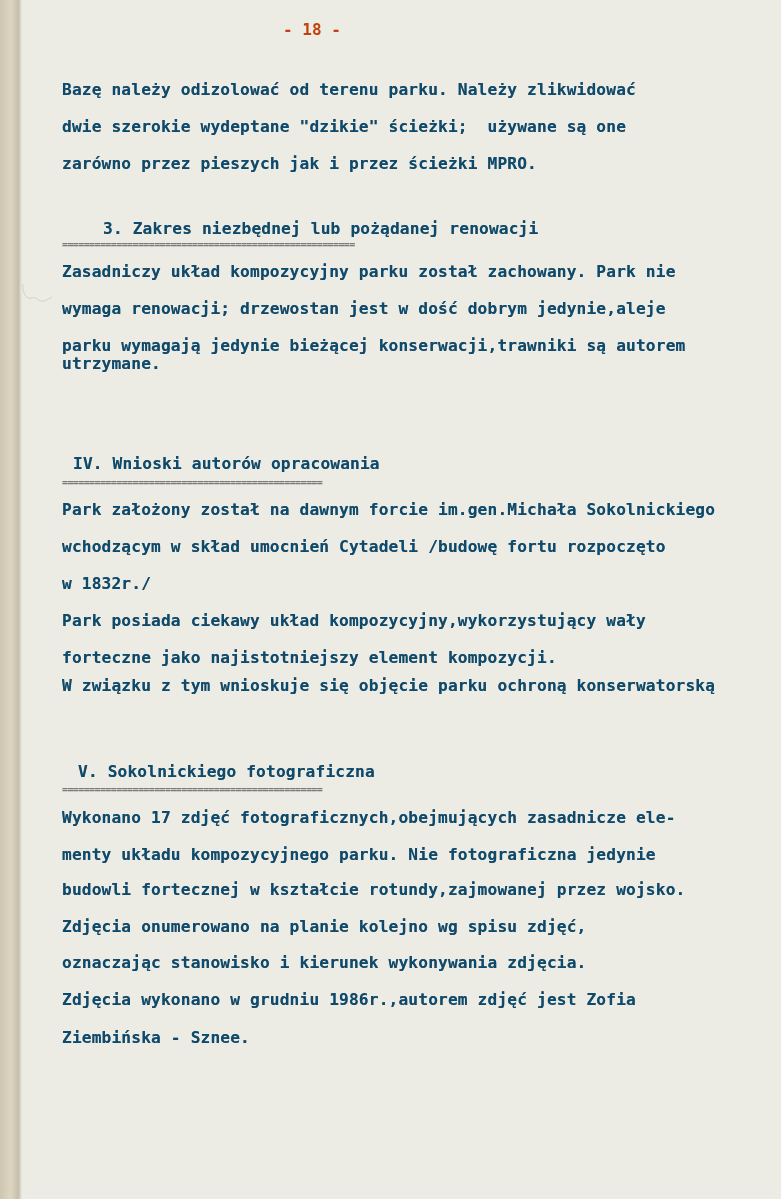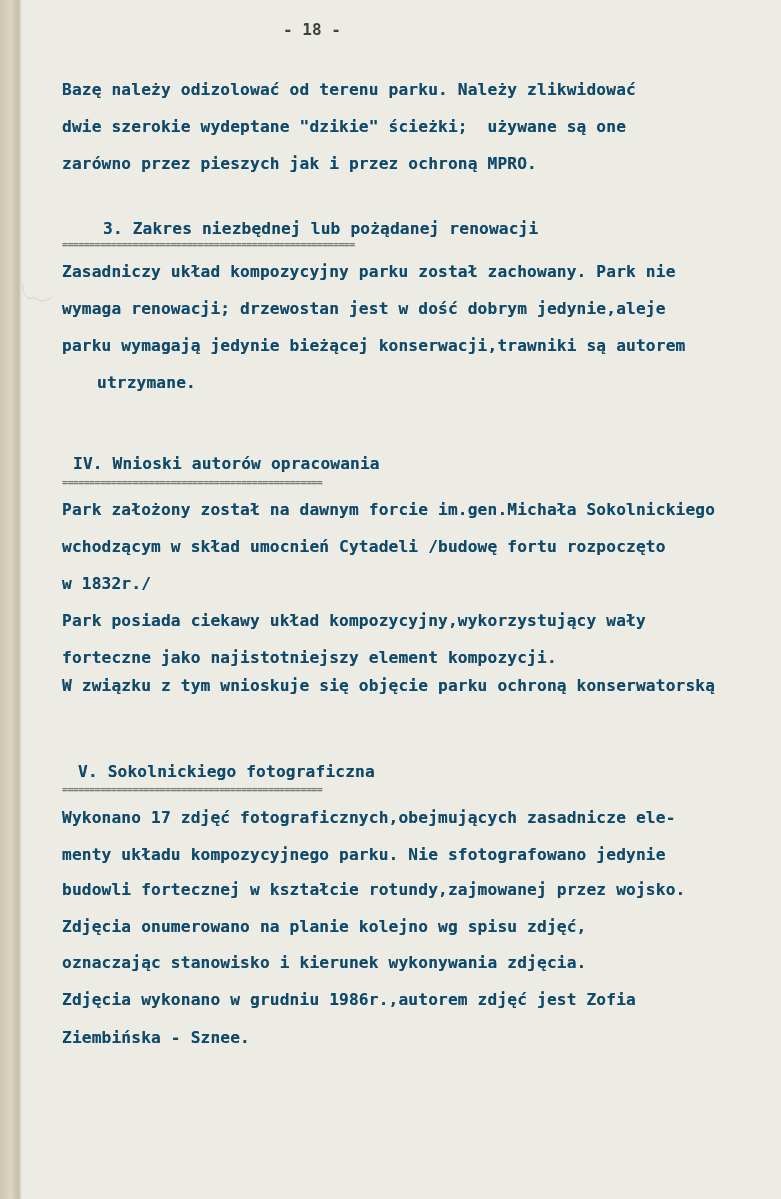--- a/index.html
+++ b/index.html
@@ -51,21 +51,21 @@
       font-weight: bold;
       color: #0c4a6e;
       text-shadow: 0 0 0.6px #8a8a86;
     }
     .page-number {
       position: absolute;
       left: 283px;
       top: 20px;
       font-size: 16px;
       font-weight: bold;
-      color: #404040;
+      color: #c2410c;
     }
     .underline-row {
       position: absolute;
       white-space: pre;
       font-size: 10px;
       letter-spacing: -0.6px;
       font-weight: bold;
       color: #7a7a76;
       overflow: hidden;
       height: 10px;
@@ -81,39 +81,39 @@
 <div class="page"></div>
 
 <svg class="pencil-mark" viewBox="0 0 34 26">
   <path d="M3 4 C 2 12, 6 20, 12 18 C 16 16, 18 22, 24 21 C 28 20, 30 18, 32 17" fill="none" stroke="#cfcfc8" stroke-width="0.9"></path>
 </svg>
 
 <div class="page-number">- 18 -</div>
 
 <div class="line" style="left:62px; top:80px;">Bazę należy odizolować od terenu parku. Należy zlikwidować</div>
 <div class="line" style="left:62px; top:117px;">dwie szerokie wydeptane "dzikie" ścieżki;  używane są one</div>
-<div class="line" style="left:62px; top:154px;">zarówno przez pieszych jak i przez ochroną MPRO.</div>
+<div class="line" style="left:62px; top:154px;">zarówno przez pieszych jak i przez ścieżki MPRO.</div>
 
 <div class="line" style="left:62px; top:219px;margin-left:41px;">3. Zakres niezbędnej lub pożądanej renowacji</div>
 <div class="underline-row" style="left:62px; top:240px; width:512px;">======================================================</div>
 <div class="line" style="left:62px; top:262px;">Zasadniczy układ kompozycyjny parku został zachowany. Park nie</div>
 <div class="line" style="left:62px; top:299px;">wymaga renowacji; drzewostan jest w dość dobrym jedynie,aleje</div>
 <div class="line" style="left:62px; top:336px;">parku wymagają jedynie bieżącej konserwacji,trawniki są autorem</div>
-<div class="line" style="left:62px; top:373px;margin-left:35px;">utrzymane.</div>
+<div class="line" style="left:62px; top:354px;">utrzymane.</div>
 
 <div class="line" style="left:73px; top:454px;">IV. Wnioski autorów opracowania</div>
 <div class="underline-row" style="left:62px; top:478px; width:370px;">================================================</div>
 <div class="line" style="left:62px; top:500px;">Park założony został na dawnym forcie im.gen.Michała Sokolnickiego</div>
 <div class="line" style="left:62px; top:537px;">wchodzącym w skład umocnień Cytadeli /budowę fortu rozpoczęto</div>
 <div class="line" style="left:62px; top:574px;">w 1832r./</div>
 <div class="line" style="left:62px; top:611px;">Park posiada ciekawy układ kompozycyjny,wykorzystujący wały</div>
 <div class="line" style="left:62px; top:648px;">forteczne jako najistotniejszy element kompozycji.</div>
 <div class="line" style="left:62px; top:676px;">W związku z tym wnioskuje się objęcie parku ochroną konserwatorską</div>
 
 <div class="line" style="left:78px; top:762px;">V. Sokolnickiego fotograficzna</div>
 <div class="underline-row" style="left:62px; top:785px; width:358px;">================================================</div>
 <div class="line" style="left:62px; top:808px;">Wykonano 17 zdjęć fotograficznych,obejmujących zasadnicze ele-</div>
-<div class="line" style="left:62px; top:845px;">menty układu kompozycyjnego parku. Nie sfotografowano jedynie</div>
+<div class="line" style="left:62px; top:845px;">menty układu kompozycyjnego parku. Nie fotograficzna jedynie</div>
 <div class="line" style="left:62px; top:880px;">budowli fortecznej w kształcie rotundy,zajmowanej przez wojsko.</div>
 <div class="line" style="left:62px; top:917px;">Zdjęcia onumerowano na planie kolejno wg spisu zdjęć,</div>
 <div class="line" style="left:62px; top:953px;">oznaczając stanowisko i kierunek wykonywania zdjęcia.</div>
 <div class="line" style="left:62px; top:990px;text-align:center;">Zdjęcia wykonano w grudniu 1986r.,autorem zdjęć jest Zofia</div>
 <div class="line" style="left:62px; top:1028px;">Ziembińska - Sznee.</div>
 
 </body></html>

